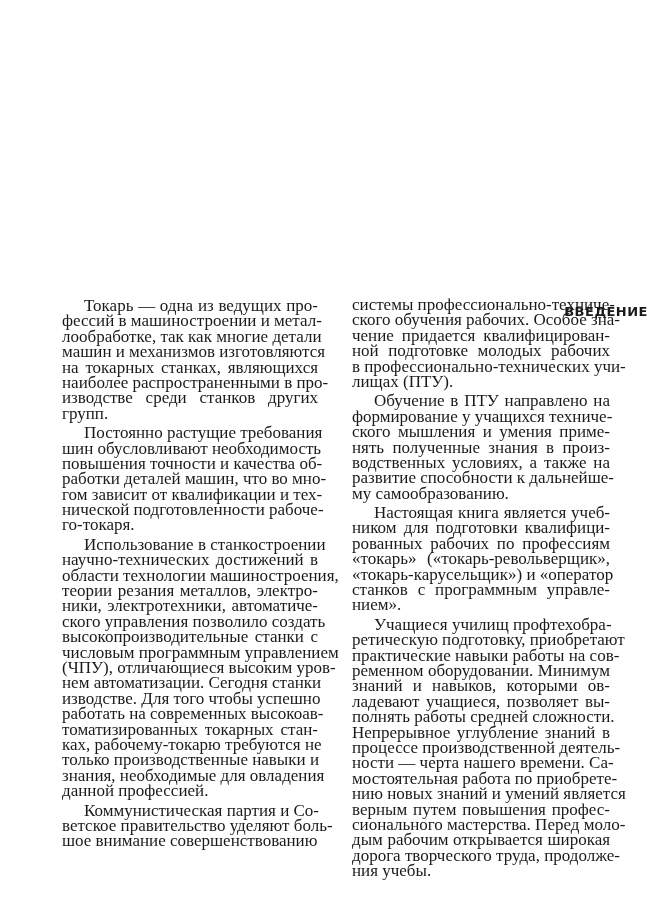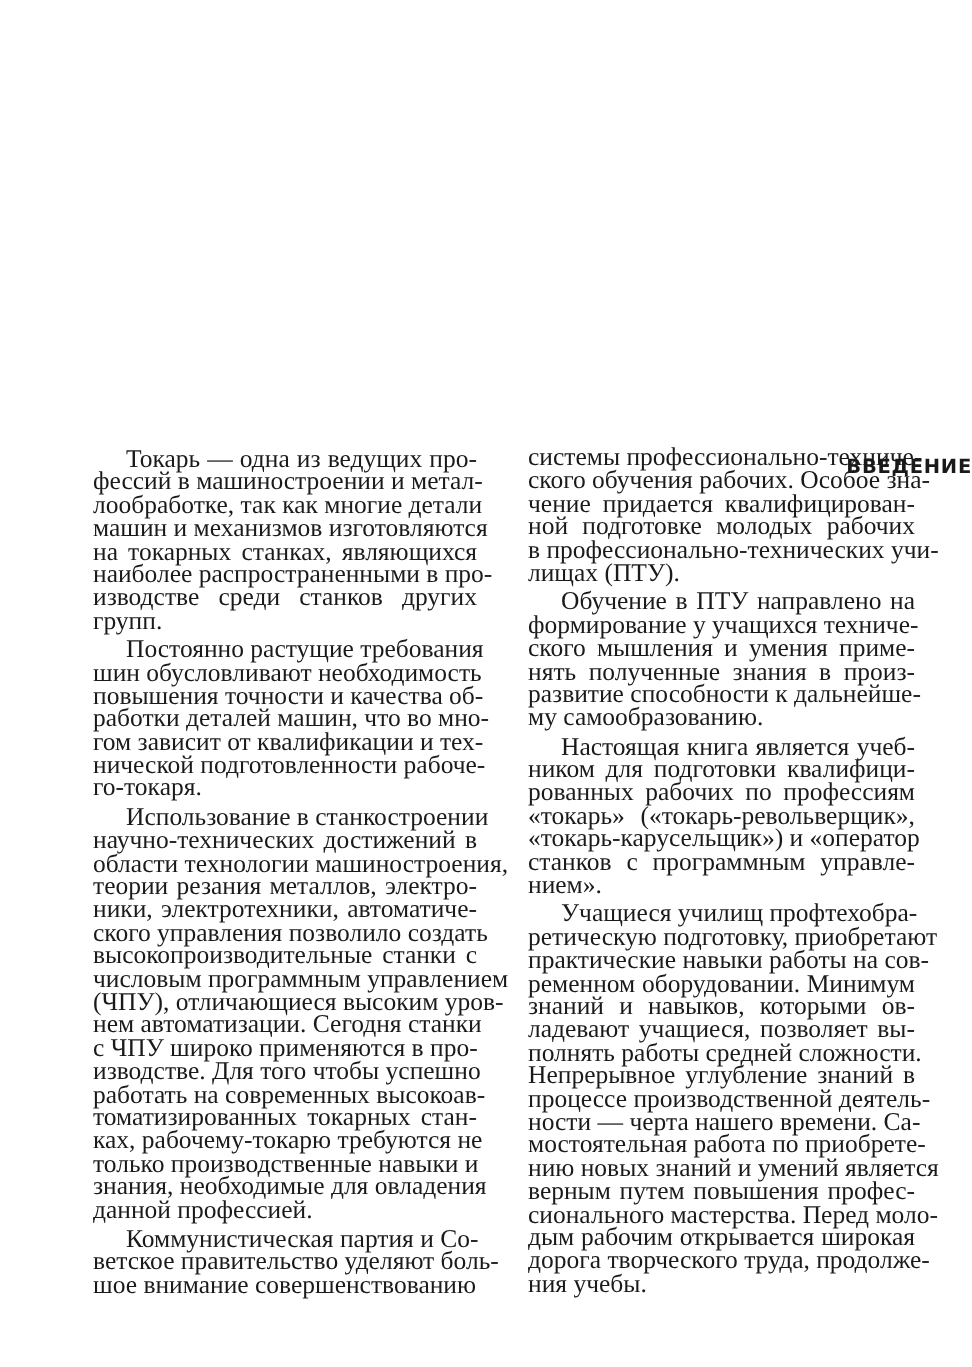--- a/index.html
+++ b/index.html
@@ -48,21 +48,20 @@
       <span class="line indent">Использование в станкостроении</span>
       <span class="line">научно-технических достижений в</span>
       <span class="line">области технологии машиностроения,</span>
       <span class="line">теории резания металлов, электро-</span>
       <span class="line">ники, электротехники, автоматиче-</span>
       <span class="line">ского управления позволило создать</span>
       <span class="line">высокопроизводительные станки с</span>
       <span class="line">числовым программным управлением</span>
       <span class="line">(ЧПУ), отличающиеся высоким уров-</span>
       <span class="line">нем автоматизации. Сегодня станки</span>
-      <span class="line">с ЧПУ широко применяются в про-</span>
       <span class="line">изводстве. Для того чтобы успешно</span>
       <span class="line">работать на современных высокоав-</span>
       <span class="line">томатизированных токарных стан-</span>
       <span class="line">ках, рабочему-токарю требуются не</span>
       <span class="line">только производственные навыки и</span>
       <span class="line">знания, необходимые для овладения</span>
       <span class="line last">данной профессией.</span>
     </div>
     <div class="gap"></div>
     <div class="para">
@@ -79,20 +78,21 @@
       <span class="line">ной подготовке молодых рабочих</span>
       <span class="line">в профессионально-технических учи-</span>
       <span class="line last">лищах (ПТУ).</span>
     </div>
     <div class="gap"></div>
     <div class="para">
       <span class="line indent">Обучение в ПТУ направлено на</span>
       <span class="line">формирование у учащихся техниче-</span>
       <span class="line">ского мышления и умения приме-</span>
       <span class="line">нять полученные знания в произ-</span>
+      <span class="line">водственных условиях, а также на</span>
       <span class="line">развитие способности к дальнейше-</span>
       <span class="line last">му самообразованию.</span>
     </div>
     <div class="gap"></div>
     <div class="para">
       <span class="line indent">Настоящая книга является учеб-</span>
       <span class="line">ником для подготовки квалифици-</span>
       <span class="line">рованных рабочих по профессиям</span>
       <span class="line">«токарь» («токарь-револьверщик»,</span>
       <span class="line">«токарь-карусельщик») и «оператор</span>

